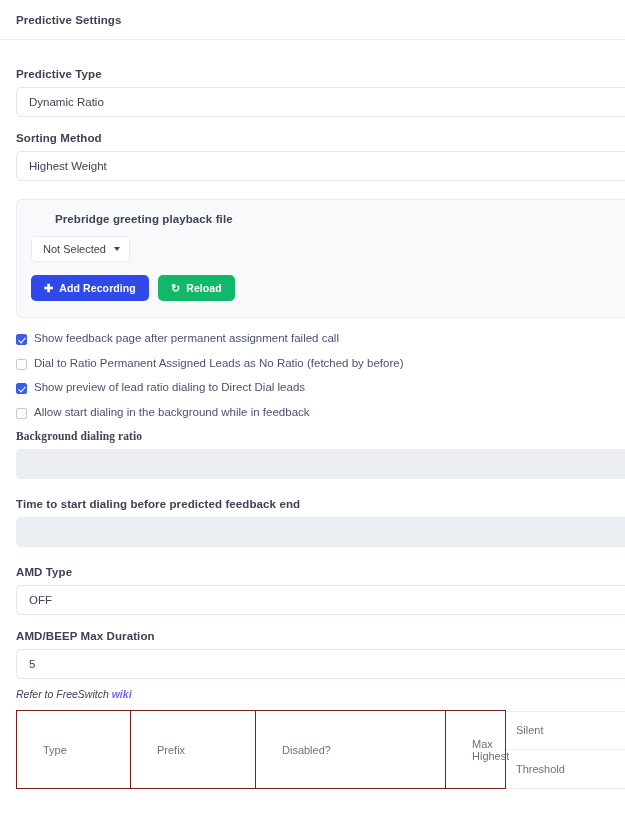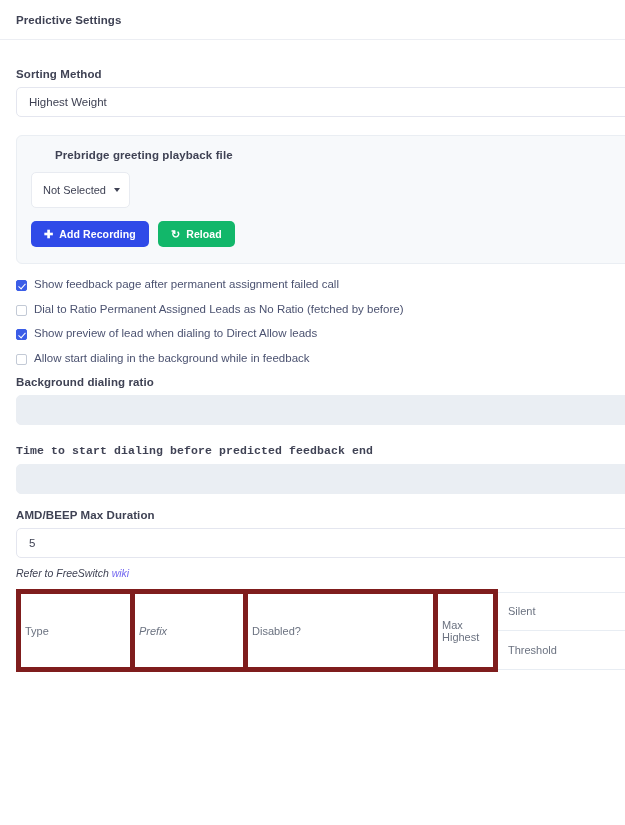--- a/index.html
+++ b/index.html
@@ -91,21 +91,21 @@
     font-weight: 700;
     color: #3f4254;
     margin-bottom: 11px;
     letter-spacing: .1px;
     margin-left: 24px;
   }
   .mini-select {
     display: inline-flex;
     align-items: center;
     gap: 8px;
-    height: 36px;
+    height: 26px;
     padding: 0 9px 0 11px;
     background: #ffffff;
     border: 1px solid #e8ebf1;
     border-radius: 5px;
     font-size: 11px;
     color: #3f4254;
     cursor: pointer;
     margin-bottom: 13px;
   }
   .caret {
@@ -178,42 +178,43 @@
   .help-text {
     padding: 3px 16px 0 16px;
     font-size: 10.5px;
     font-style: italic;
     color: #3f4254;
   }
   .help-text a {
     color: #7367f0;
     text-decoration: none;
     font-style: italic;
+    font-weight: bold;
   }
 
   
   .table-wrap {
     margin: 10px 0 0 16px;
     width: 700px;       
   }
   table.amd-table {
     border-collapse: collapse;
     width: 700px;
     table-layout: fixed;
   }
   table.amd-table td {
-    border: 5px solid #7f1d1d;
+    border: 1px solid #7f1d1d;
     font-size: 11px;
     color: #6b7280;
-    padding: 9px 4px;
+    padding: 9px 26px;
     vertical-align: middle;
     background: #ffffff;
   }
   .col-type      { width: 114px; height: 78px; }
-  .col-prefix    { width: 113px; font-style: italic; }
+  .col-prefix    { width: 125px; }
   .col-disabled  { width: 190px; }
   .col-maxdur    { width: 60px;  }
   .split-cell    { padding: 0 !important; border: none !important; }
   .split-inner   { display: flex; flex-direction: column; height: 78px; }
   .split-inner > div {
     flex: 1;
     display: flex;
     align-items: center;
     padding: 0 10px;
     font-size: 11px;
@@ -228,20 +229,24 @@
 <body>
 
 <div class="page">
 
   <div class="panel-header">
     <div class="panel-title">Predictive Settings</div>
   </div>
 
   <div class="panel-body">
 
+    <div class="form-group">
+      <label class="form-label">Predictive Type</label>
+      <div class="form-control">Dynamic Ratio</div>
+    </div>
 
     <div class="form-group">
       <label class="form-label">Sorting Method</label>
       <div class="form-control">Highest Weight</div>
     </div>
 
     <div class="card-block">
       <div class="card-title">Prebridge greeting playback file</div>
       <div class="mini-select">
         <span>Not Selected</span>
@@ -263,38 +268,42 @@
       <div class="check-row">
         <span class="cbox on"></span>
         <span class="check-label">Show feedback page after permanent assignment failed call</span>
       </div>
       <div class="check-row">
         <span class="cbox"></span>
         <span class="check-label">Dial to Ratio Permanent Assigned Leads as No Ratio (fetched by before)</span>
       </div>
       <div class="check-row">
         <span class="cbox on"></span>
-        <span class="check-label">Show preview of lead when dialing to Direct Allow leads</span>
+        <span class="check-label">Show preview of lead ratio dialing to Direct Dial leads</span>
       </div>
       <div class="check-row">
         <span class="cbox"></span>
         <span class="check-label">Allow start dialing in the background while in feedback</span>
       </div>
     </div>
 
-    <div class="form-group" style="margin-top:9px;">
+    <div class="form-group" style="margin-top:9px;font-family:Liberation Serif, serif;">
       <label class="form-label">Background dialing ratio</label>
       <div class="form-control disabled"></div>
     </div>
 
-    <div class="form-group" style="margin-top:19px;font-family:Liberation Mono, monospace;">
+    <div class="form-group" style="margin-top:19px;">
       <label class="form-label">Time to start dialing before predicted feedback end</label>
       <div class="form-control disabled"></div>
     </div>
 
+    <div class="form-group" style="margin-top:19px;">
+      <label class="form-label">AMD Type</label>
+      <div class="form-control">OFF</div>
+    </div>
 
     <div class="form-group" style="margin-bottom:6px;">
       <label class="form-label">AMD/BEEP Max Duration</label>
       <div class="form-control">5</div>
     </div>
 
     <div class="help-text">
       <span>Refer to FreeSwitch </span><a href="#">wiki</a>
     </div>
 

